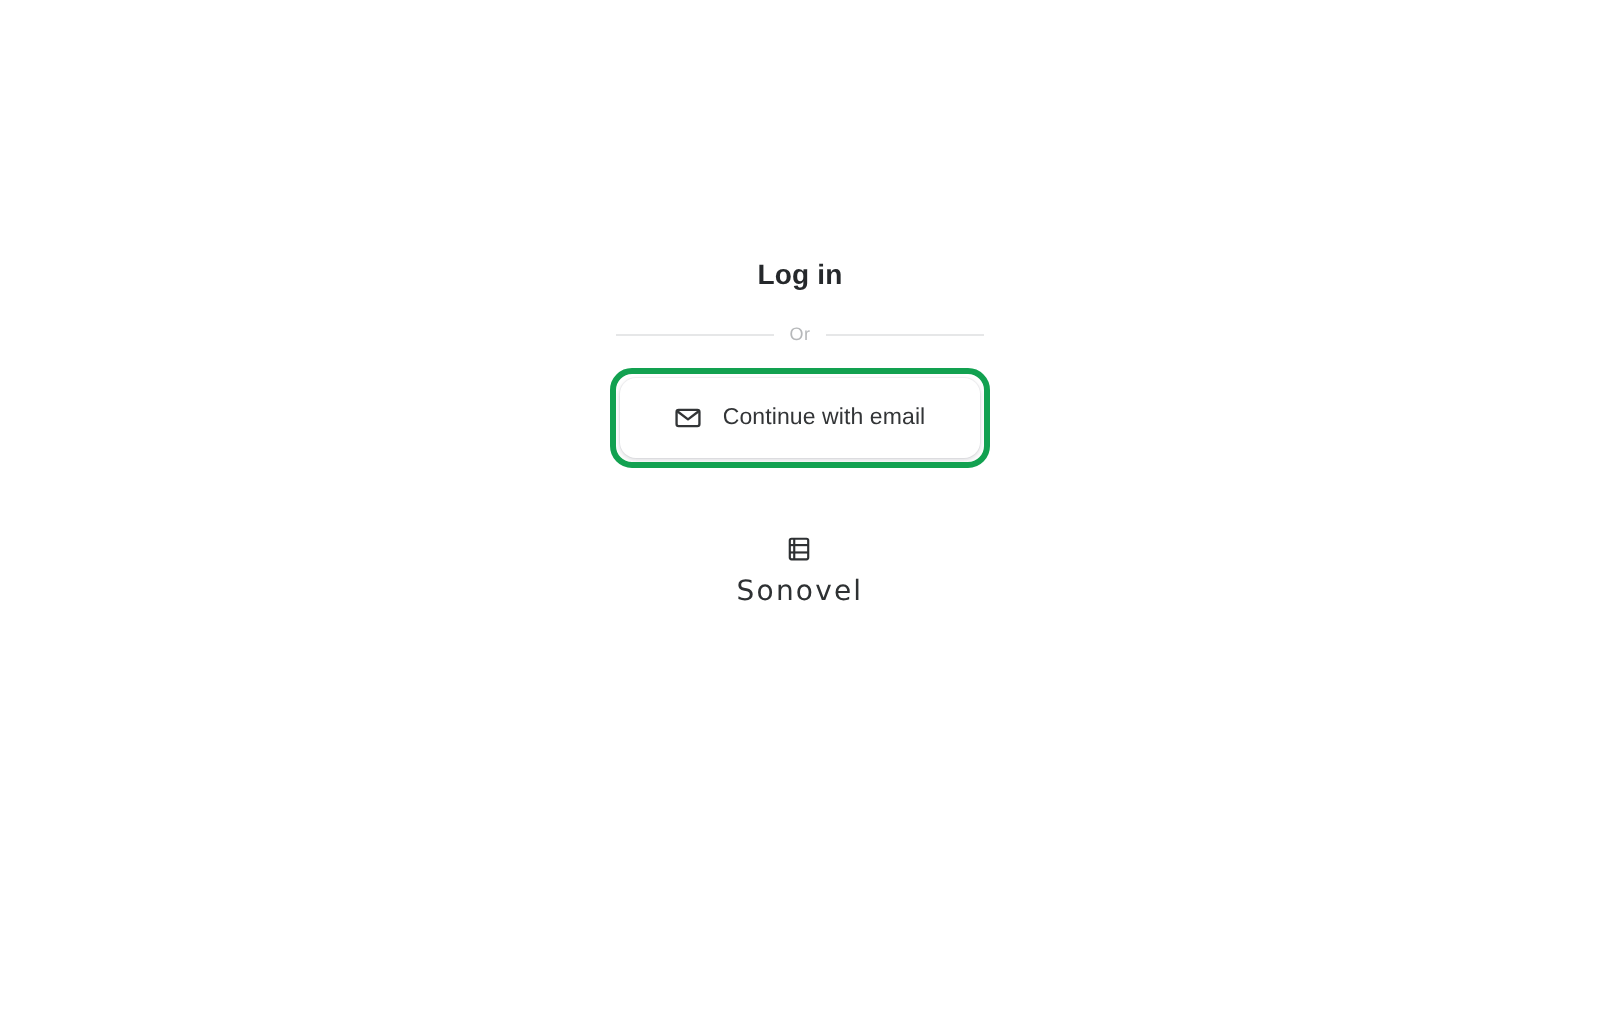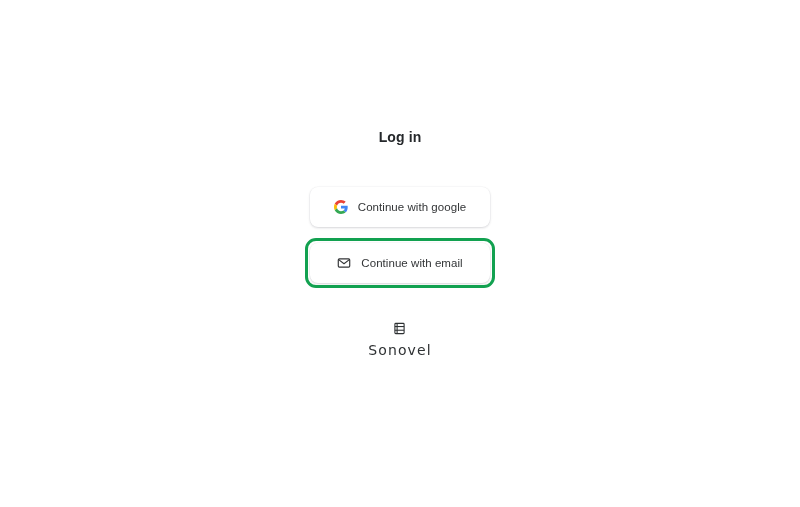--- a/index.html
+++ b/index.html
@@ -177,34 +177,26 @@
 </style>
 </head>
 <body>
 
 <div class="page">
 
   <div class="auth-wrap">
 
     <h1 class="page-title">Log in</h1>
 
-    <div class="btn-slot google-slot">
-      <button class="provider-btn">
-        <span class="icon icon-google">
-          <svg viewBox="0 0 48 48" width="14" height="14" aria-hidden="true">
-            <path fill="#EA4335" d="M24 9.5c3.54 0 6.71 1.22 9.21 3.6l6.85-6.85C35.9 2.38 30.47 0 24 0 14.62 0 6.51 5.38 2.56 13.22l7.98 6.19C12.43 13.72 17.74 9.5 24 9.5z"></path>
-            <path fill="#4285F4" d="M46.98 24.55c0-1.57-.15-3.09-.38-4.55H24v9.02h12.94c-.58 2.96-2.26 5.48-4.78 7.18l7.73 6c4.51-4.18 7.09-10.36 7.09-17.65z"></path>
-            <path fill="#FBBC05" d="M10.53 28.59c-.48-1.45-.76-2.99-.76-4.59s.27-3.14.76-4.59l-7.98-6.19C.92 16.46 0 20.12 0 24c0 3.88.92 7.54 2.56 10.78l7.97-6.19z"></path>
-            <path fill="#34A853" d="M24 48c6.48 0 11.93-2.13 15.89-5.81l-7.73-6c-2.15 1.45-4.92 2.3-8.16 2.3-6.26 0-11.57-4.22-13.47-9.91l-7.98 6.19C6.51 42.62 14.62 48 24 48z"></path>
-          </svg>
-        </span>
-        <span class="btn-label">Continue with google</span>
-      </button>
+
+    <div class="divider">
+      <span class="rule"></span>
+      <span class="or-text">Or</span>
+      <span class="rule"></span>
     </div>
-
 
     <div class="btn-slot email-slot">
       <button class="provider-btn">
         <span class="icon icon-mail">
           <svg viewBox="0 0 24 24" width="14" height="14" aria-hidden="true">
             <rect x="2.2" y="5" width="19.6" height="14" rx="1.8" fill="none" stroke="#333537" stroke-width="2"></rect>
             <path d="M3.4 6.6 L12 13.2 L20.6 6.6" fill="none" stroke="#333537" stroke-width="2" stroke-linecap="round" stroke-linejoin="round"></path>
           </svg>
         </span>
         <span class="btn-label">Continue with email</span>

